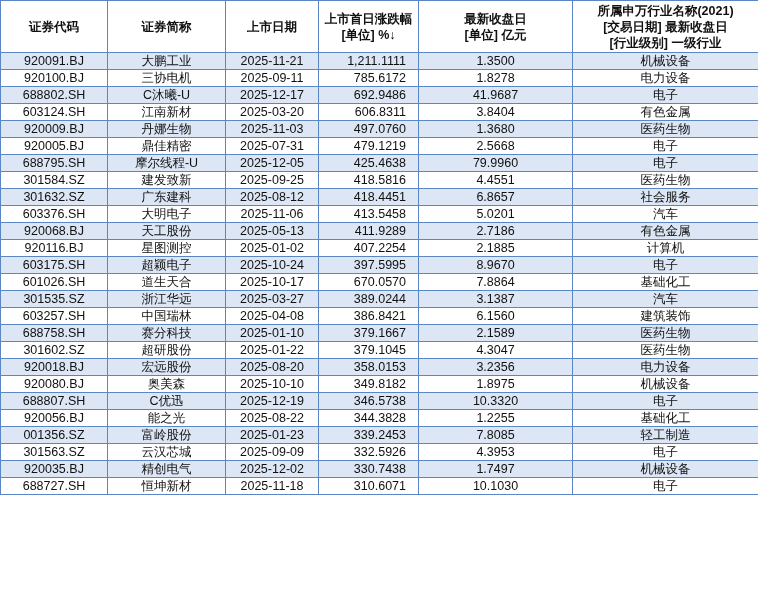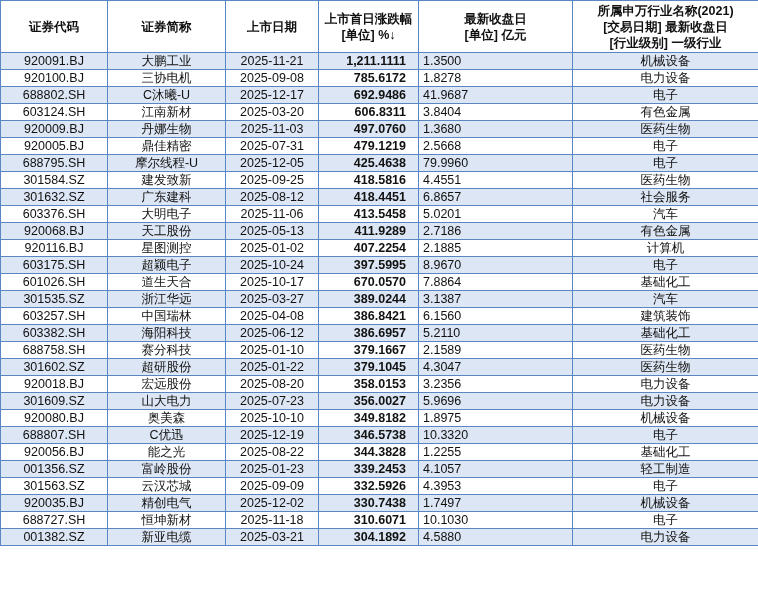--- a/index.html
+++ b/index.html
@@ -6,22 +6,22 @@
   body { width: 758px; height: 614px; overflow: hidden; font-family: "Liberation Sans", "DejaVu Sans", sans-serif; }
   table { border-collapse: collapse; table-layout: fixed; width: 758px; }
   col.c0 { width: 107px; } col.c1 { width: 118px; } col.c2 { width: 93px; }
   col.c3 { width: 100px; } col.c4 { width: 154px; } col.c5 { width: 186px; }
   th, td { border: 1px solid #5b86c4; padding: 0 4px; white-space: nowrap; overflow: hidden; }
   thead th { height: 51px; font-weight: bold; font-size: 12.5px; color: #111; text-align: center; line-height: 16px; background: #ffffff; }
   tbody td { height: 16px; line-height: 16px; font-size: 12.5px; color: #111; }
   tbody tr:nth-child(odd) td { background: #dce6f4; }
   tbody tr:nth-child(even) td { background: #ffffff; }
   td.center { text-align: center; }
-  td.right { text-align: right; padding-right: 12px; font-weight: bold; }
-  td.fund { }
+  td.right { text-align: right; padding-right: 12px; }
+  td.fund { text-align: center; }
   .hdr-line { display: block; }
 </style>
 </head>
 <body>
 
 <table>
   <colgroup>
     <col class="c0">
       <col class="c1">
       <col class="c2">
@@ -54,21 +54,21 @@
         <td class="center">920091.BJ</td>
         <td class="center">大鹏工业</td>
         <td class="center">2025-11-21</td>
         <td class="right">1,211.1111</td>
         <td class="fund">1.3500</td>
         <td class="center">机械设备</td>
       </tr>
       <tr>
         <td class="center">920100.BJ</td>
         <td class="center">三协电机</td>
-        <td class="center">2025-09-08</td>
+        <td class="center">2025-09-11</td>
         <td class="right">785.6172</td>
         <td class="fund">1.8278</td>
         <td class="center">电力设备</td>
       </tr>
       <tr>
         <td class="center">688802.SH</td>
         <td class="center">C沐曦-U</td>
         <td class="center">2025-12-17</td>
         <td class="right">692.9486</td>
         <td class="fund">41.9687</td>
@@ -172,28 +172,20 @@
       </tr>
       <tr>
         <td class="center">603257.SH</td>
         <td class="center">中国瑞林</td>
         <td class="center">2025-04-08</td>
         <td class="right">386.8421</td>
         <td class="fund">6.1560</td>
         <td class="center">建筑装饰</td>
       </tr>
       <tr>
-        <td class="center">603382.SH</td>
-        <td class="center">海阳科技</td>
-        <td class="center">2025-06-12</td>
-        <td class="right">386.6957</td>
-        <td class="fund">5.2110</td>
-        <td class="center">基础化工</td>
-      </tr>
-      <tr>
         <td class="center">688758.SH</td>
         <td class="center">赛分科技</td>
         <td class="center">2025-01-10</td>
         <td class="right">379.1667</td>
         <td class="fund">2.1589</td>
         <td class="center">医药生物</td>
       </tr>
       <tr>
         <td class="center">301602.SZ</td>
         <td class="center">超研股份</td>
@@ -204,28 +196,20 @@
       </tr>
       <tr>
         <td class="center">920018.BJ</td>
         <td class="center">宏远股份</td>
         <td class="center">2025-08-20</td>
         <td class="right">358.0153</td>
         <td class="fund">3.2356</td>
         <td class="center">电力设备</td>
       </tr>
       <tr>
-        <td class="center">301609.SZ</td>
-        <td class="center">山大电力</td>
-        <td class="center">2025-07-23</td>
-        <td class="right">356.0027</td>
-        <td class="fund">5.9696</td>
-        <td class="center">电力设备</td>
-      </tr>
-      <tr>
         <td class="center">920080.BJ</td>
         <td class="center">奥美森</td>
         <td class="center">2025-10-10</td>
         <td class="right">349.8182</td>
         <td class="fund">1.8975</td>
         <td class="center">机械设备</td>
       </tr>
       <tr>
         <td class="center">688807.SH</td>
         <td class="center">C优迅</td>
@@ -240,21 +224,21 @@
         <td class="center">2025-08-22</td>
         <td class="right">344.3828</td>
         <td class="fund">1.2255</td>
         <td class="center">基础化工</td>
       </tr>
       <tr>
         <td class="center">001356.SZ</td>
         <td class="center">富岭股份</td>
         <td class="center">2025-01-23</td>
         <td class="right">339.2453</td>
-        <td class="fund">4.1057</td>
+        <td class="fund">7.8085</td>
         <td class="center">轻工制造</td>
       </tr>
       <tr>
         <td class="center">301563.SZ</td>
         <td class="center">云汉芯城</td>
         <td class="center">2025-09-09</td>
         <td class="right">332.5926</td>
         <td class="fund">4.3953</td>
         <td class="center">电子</td>
       </tr>
@@ -267,22 +251,14 @@
         <td class="center">机械设备</td>
       </tr>
       <tr>
         <td class="center">688727.SH</td>
         <td class="center">恒坤新材</td>
         <td class="center">2025-11-18</td>
         <td class="right">310.6071</td>
         <td class="fund">10.1030</td>
         <td class="center">电子</td>
       </tr>
-      <tr>
-        <td class="center">001382.SZ</td>
-        <td class="center">新亚电缆</td>
-        <td class="center">2025-03-21</td>
-        <td class="right">304.1892</td>
-        <td class="fund">4.5880</td>
-        <td class="center">电力设备</td>
-      </tr>
     </tbody>
 </table>
 
 </body></html>

